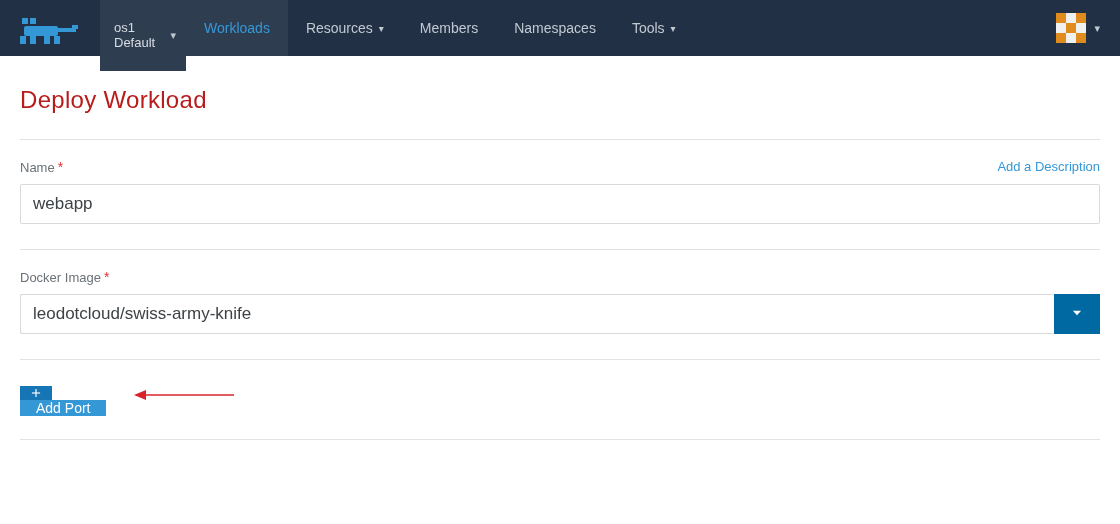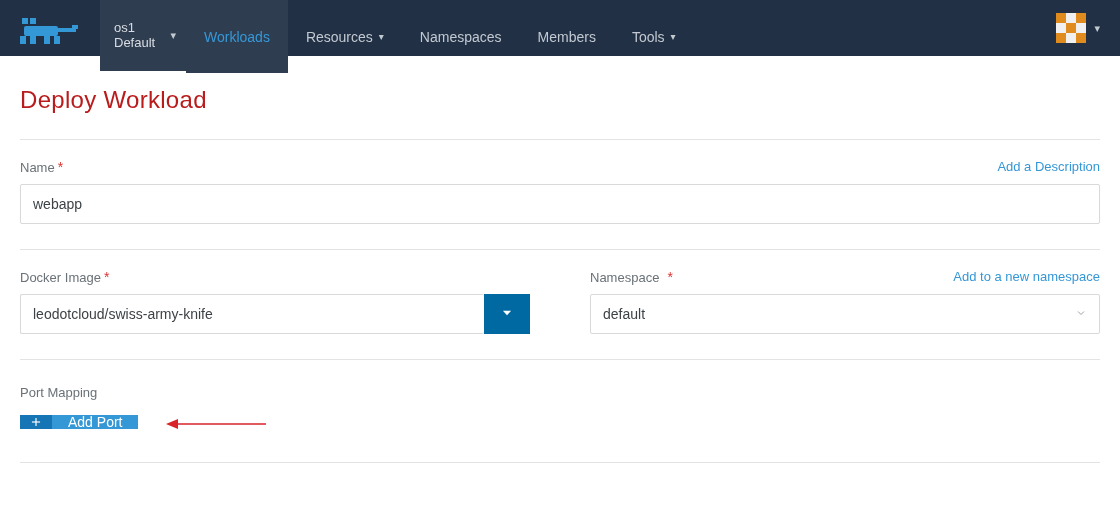--- a/index.html
+++ b/index.html
@@ -38,21 +38,21 @@
     .cluster-picker .line1 { font-size: 13px; color: #d8dde3; }
     .cluster-picker .line2 { font-size: 13px; color: #d8dde3; }
     .cluster-picker .chev { position: absolute; right: 10px; top: 50%; transform: translateY(-50%); color: #c2c9d1; font-size: 11px; }
     .nav-items { display: flex; height: 56px; }
     .nav-item {
       display: flex;
       align-items: center;
       padding: 0 18px;
       color: #c2c9d1;
       font-size: 14px;
-      height: 73px;
+      height: 56px;
       cursor: pointer;
     }
     .nav-item.active {
       color: #3698d7;
       background: #2f3d51;
     }
     .nav-item .chev-sm { font-size: 10px; margin-left: 6px; }
     .nav-spacer { flex: 1; }
     .user-menu { display: flex; align-items: center; padding: 0 20px; height: 56px; cursor: pointer; }
     .user-avatar { width: 30px; height: 30px; }
@@ -66,21 +66,21 @@
     .field-header { display: flex; justify-content: space-between; margin-bottom: 10px; line-height: 1; }
     .label { font-size: 13px; color: #6a7177; margin-top: 26px; }
     .req { color: #d33; margin-left: 3px; }
     .link { color: #3497d6; font-size: 13px; cursor: pointer; }
     .input-text {
       width: 100%;
       height: 40px;
       border: 1px solid #d9d9d9;
       border-radius: 2px;
       padding: 0 12px;
-      font-size: 14px;
+      font-size: 17px;
       color: #3d4246;
       outline: none;
     }
     .workload-type-row { display: flex; align-items: center; gap: 8px; font-size: 14px; color: #3d4246; }
     .pods-input {
       width: 54px;
       height: 28px;
       border: 1px solid #d9d9d9;
       border-radius: 2px;
       padding: 0 6px;
@@ -111,22 +111,23 @@
       justify-content: space-between;
       padding: 0 12px;
       cursor: pointer;
     }
     .select-box .sel-chev { color: #9aa1a7; font-size: 12px; }
     .section { padding-top: 25px; padding-bottom: 25px; }
     .section-label { font-size: 13px; color: #6a7177; margin-bottom: 14px; display: block; }
     .add-port-btn {
       display: inline-flex;
       align-items: stretch;
-      height: 14px;
-      cursor: pointer;
+      height: 28px;
+      cursor: pointer;
+      flex-direction: column;
     }
     .add-port-btn .plus-box {
       width: 32px;
       background: #1676b5;
       display: flex;
       align-items: center;
       justify-content: center;
     }
     .add-port-btn .plus-box svg { width: 14px; height: 14px; fill: #fff; }
     .add-port-btn .lbl-box {
@@ -169,24 +170,24 @@
   </div>
   <div class="nav-items">
     <div class="nav-item active">
       <span>Workloads</span>
     </div>
     <div class="nav-item">
       <span>Resources</span>
       <span class="chev-sm">▾</span>
     </div>
     <div class="nav-item">
+      <span>Members</span>
+    </div>
+    <div class="nav-item">
       <span>Namespaces</span>
-    </div>
-    <div class="nav-item">
-      <span>Members</span>
     </div>
     <div class="nav-item">
       <span>Tools</span>
       <span class="chev-sm">▾</span>
     </div>
   </div>
   <div class="nav-spacer"></div>
   <div class="user-menu">
     <span class="user-avatar">
       <svg viewBox="0 0 30 30">
@@ -233,44 +234,25 @@
         <div class="dd-btn">
           <span>
             <svg viewBox="0 0 24 24">
                 <path d="M5 8l7 8 7-8z"></path>
               </svg>
           </span>
         </div>
       </div>
     </div>
 
-    <div class="col">
-      <div class="field-header">
-        <div>
-          <span class="label">Namespace</span><span class="req" style="margin-left:8px">*</span>
-        </div>
-        <span class="link">Add to a new namespace</span>
-      </div>
-      <div class="ns-row">
-        <div class="select-box">
-          <span>default</span>
-          <span class="sel-chev">
-            <svg width="12" height="12" viewBox="0 0 24 24" fill="none" stroke="#9aa1a7" stroke-width="2">
-                <polyline points="6 9 12 15 18 9"></polyline>
-              </svg>
-          </span>
-        </div>
-      </div>
-    </div>
   </div>
 
   <div class="hr"></div>
 
   <div class="section">
-    <span class="section-label">Port Mapping</span>
     <div>
       <div class="add-port-btn">
         <div class="plus-box">
           <svg viewBox="0 0 24 24">
               <path d="M11 5h2v14h-2z"></path>
               <path d="M5 11h14v2H5z"></path>
             </svg>
         </div>
         <div class="lbl-box">Add Port</div>
       </div>

